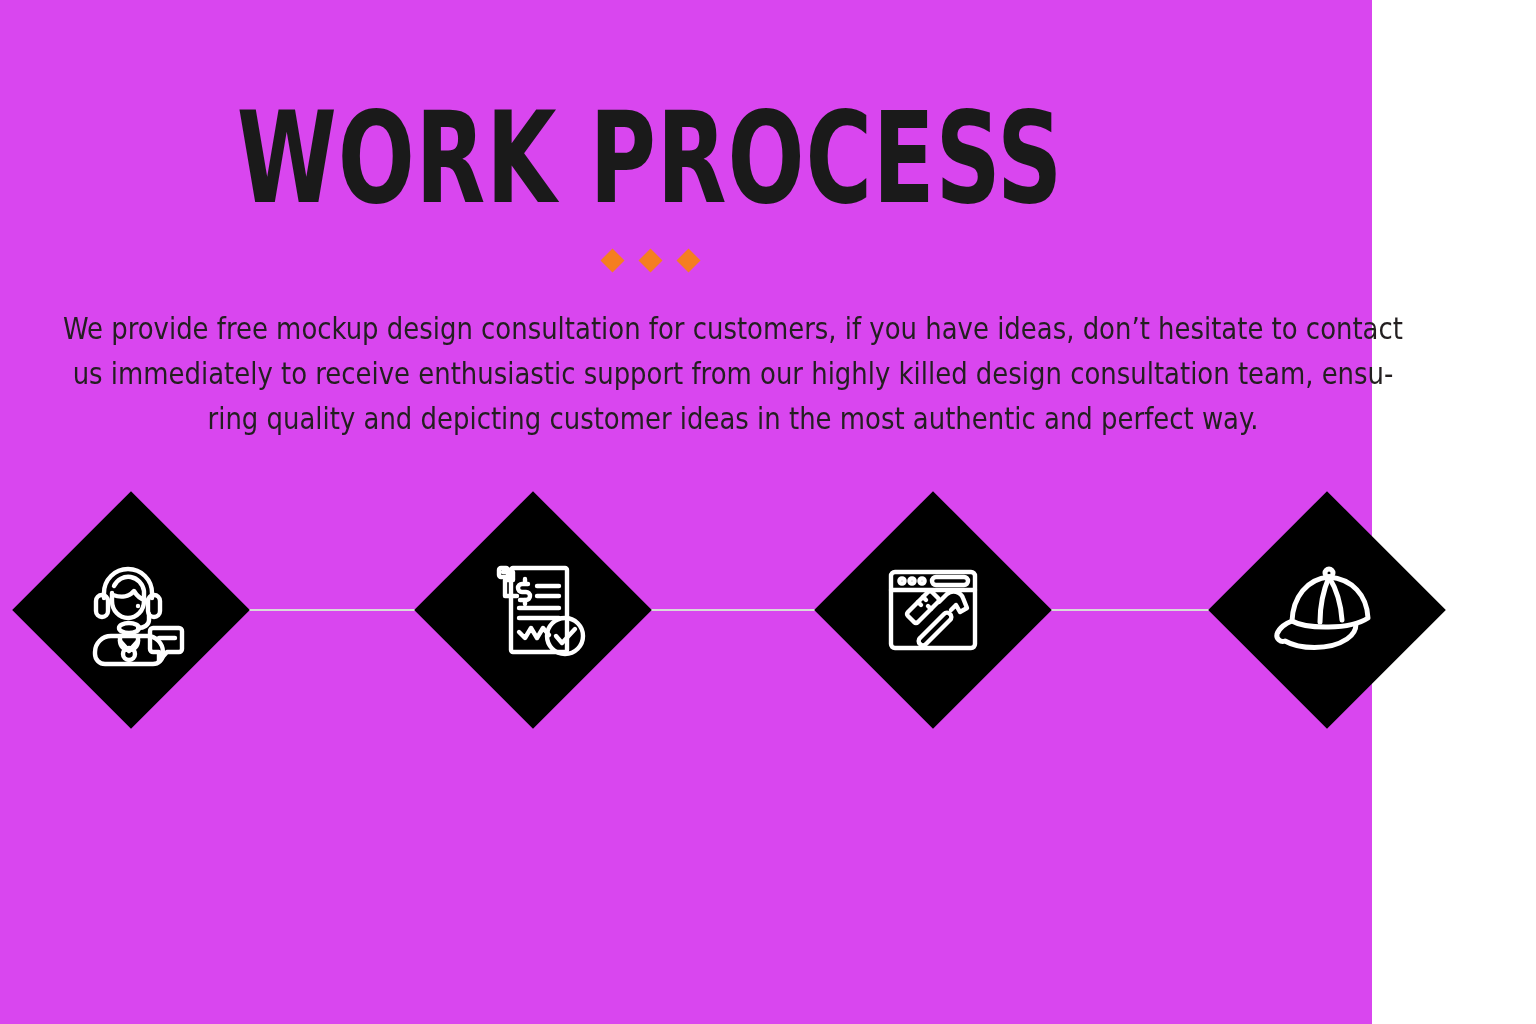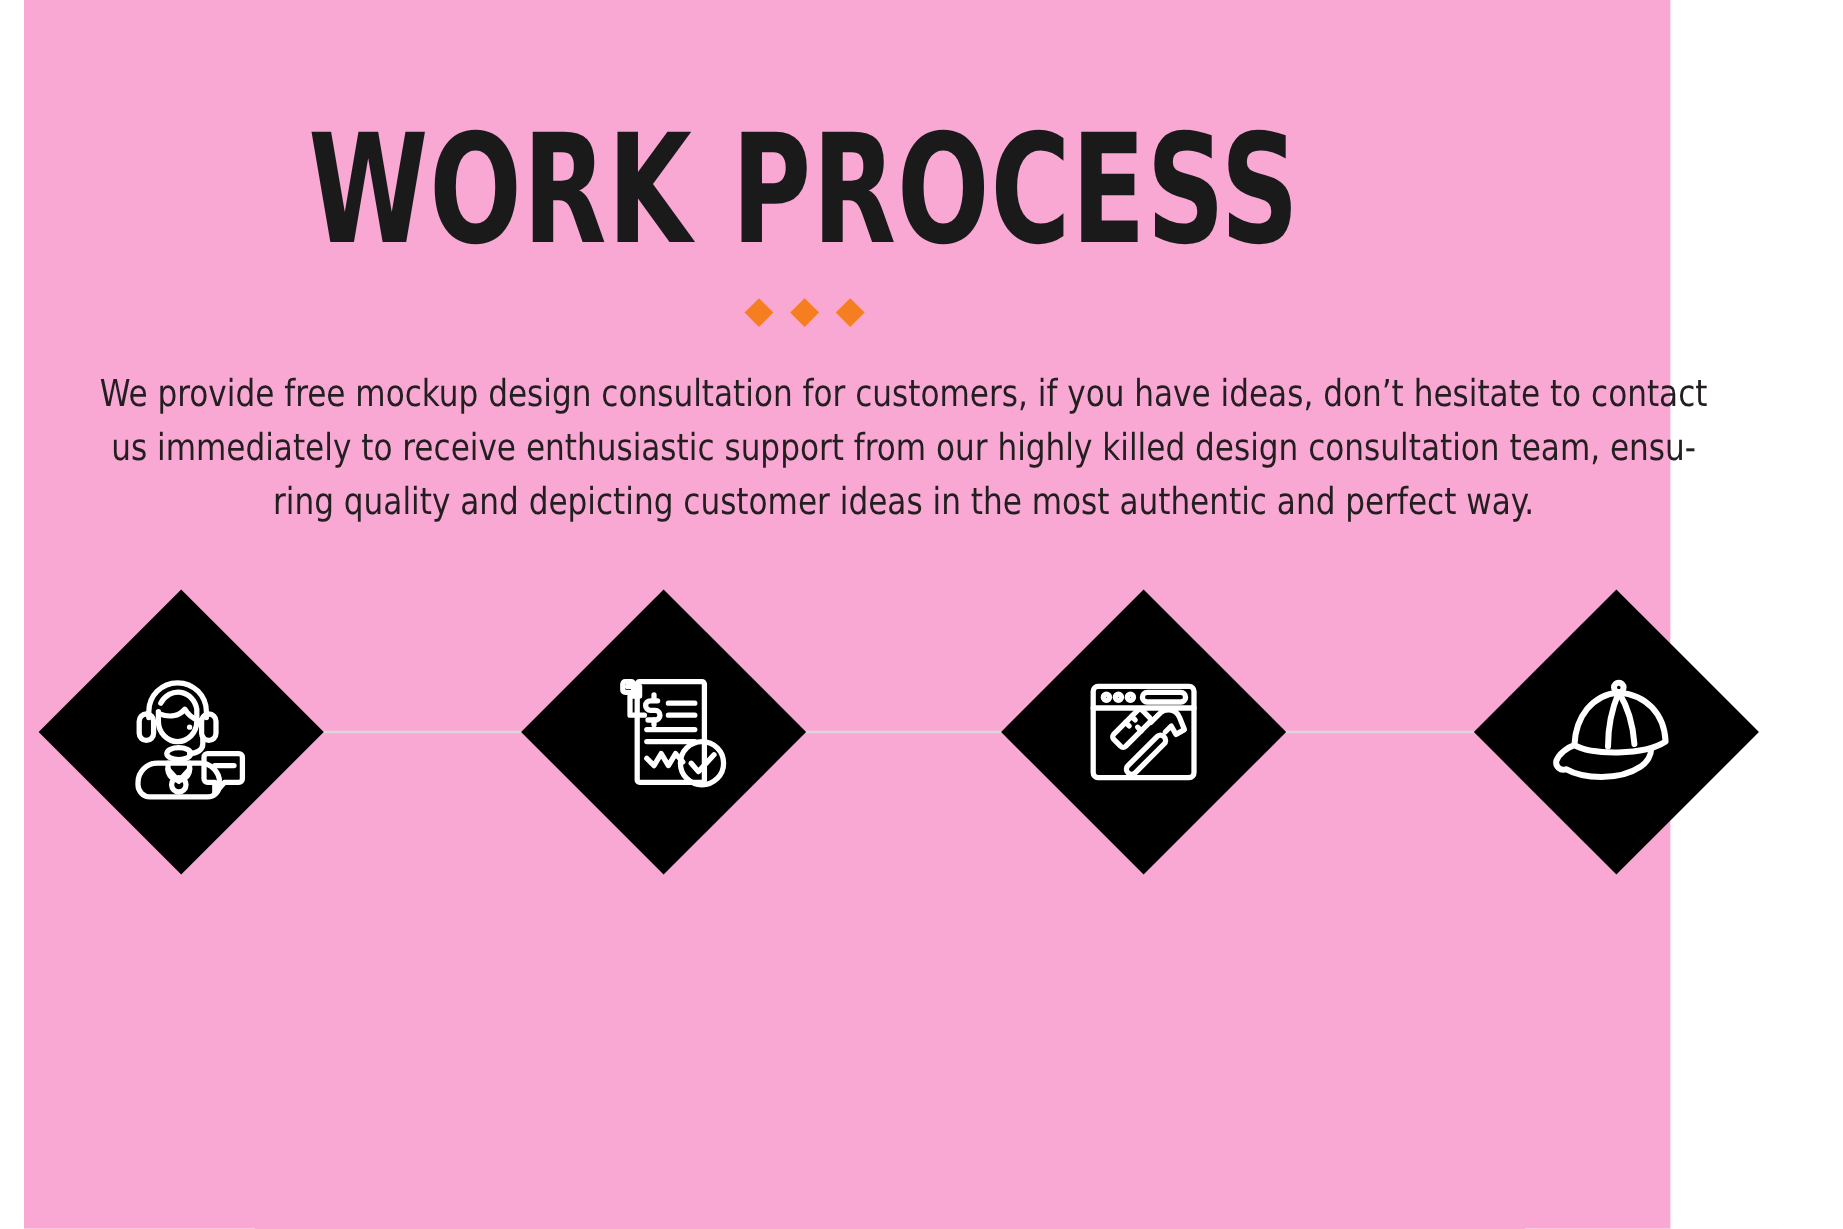--- a/index.html
+++ b/index.html
@@ -13,22 +13,21 @@
     overflow: hidden;
     font-family: "Liberation Sans", sans-serif;
     position: relative;
   }
 
   #stage {
     position: absolute;
     left: 0; top: 0;
     width: 1372px;
     height: 1024px;
-    background: #f9a8d4;
-    margin-left: 20px;
+    background: #d946ef;
   }
 
   
   .title {
     position: absolute;
     left: 0;
     top: 96px;
     width: 1300px;
     text-align: center;
     font-family: "Liberation Sans Narrow", "DejaVu Sans Condensed", "Liberation Sans", sans-serif;

